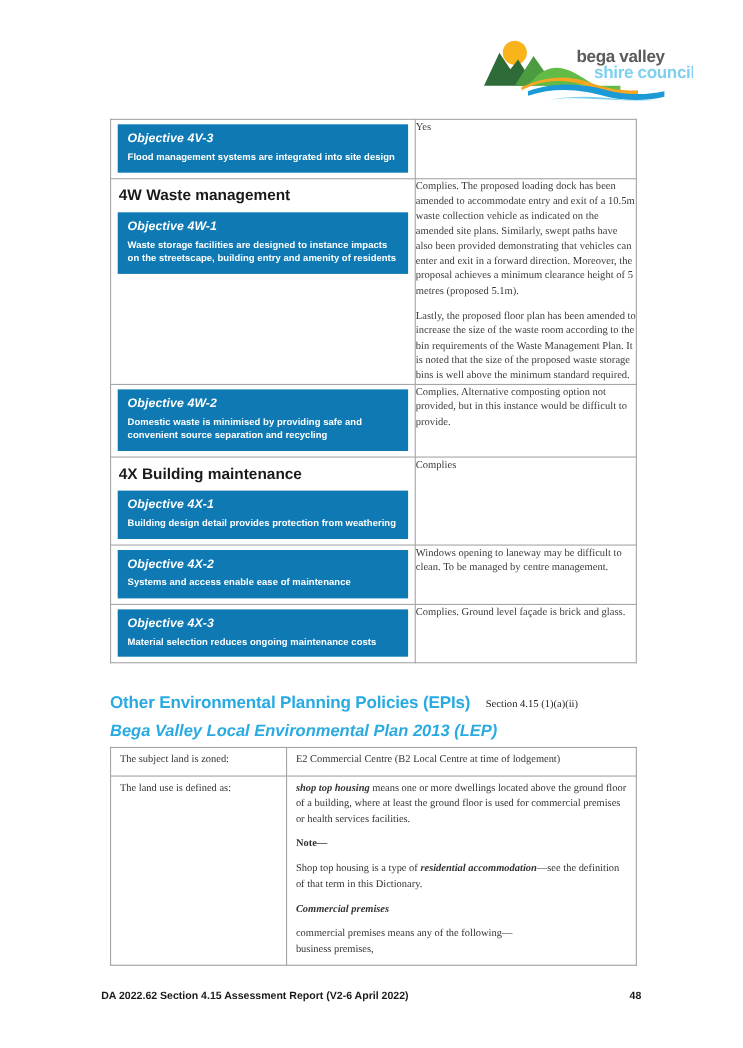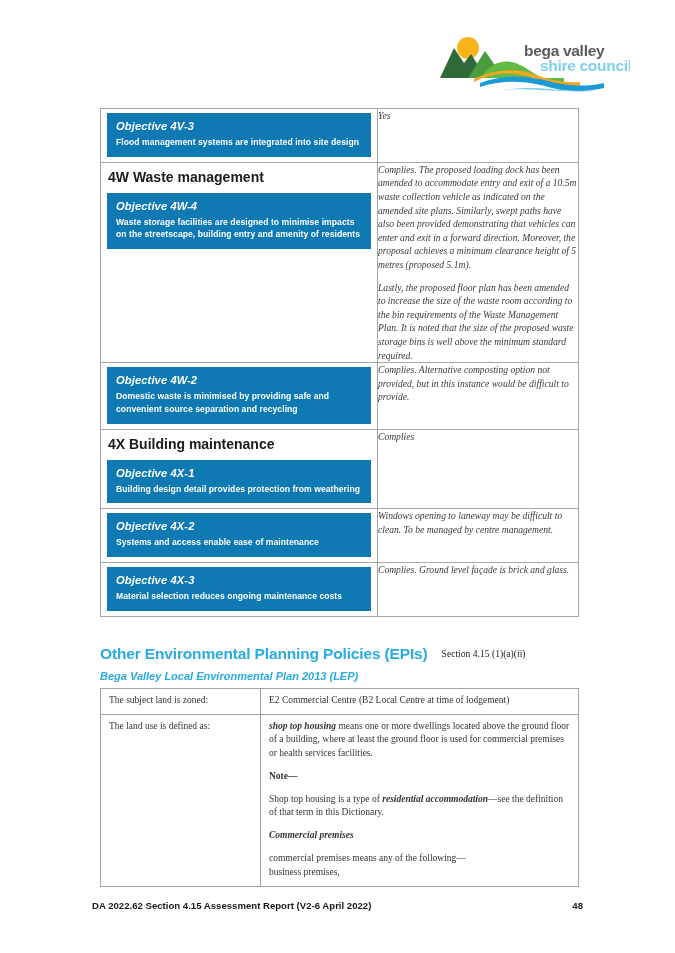--- a/index.html
+++ b/index.html
@@ -51,21 +51,21 @@
   }
   td.col-left { width: 277px; }
   td.col-right {
     width: 201px;
     padding: 5px 7px 6px 7px;
     font-size: 9.6px;
     line-height: 1.42;
     color: #3a3a3a;
     font-family: "Liberation Serif", serif;
   }
-  td.col-right p { margin: 0 0 9px 0; font-style: italic; }
+  td.col-right p { margin: 0 0 9px 0; }
   td.col-right p:last-child { margin-bottom: 0; }
 
   .section-title {
     font-size: 14px;
     font-weight: bold;
     color: #1a1a1a;
     padding: 6px 7px 4px 7px;
     font-family: "Liberation Sans", sans-serif;
   }
 
@@ -108,21 +108,21 @@
   }
   .h-section {
     font-size: 9.6px;
     color: #222;
     font-family: "Liberation Serif", serif;
     white-space: nowrap;
   }
   .h-sub {
     margin-top: 7px;
     margin-bottom: 6px;
-    font-size: 11px;
+    font-size: 15px;
     font-weight: bold;
     font-style: italic;
     color: #29ABE2;
   }
 
   
   table.lep-table {
     width: 478px;
     border-collapse: collapse;
     table-layout: fixed;
@@ -199,22 +199,22 @@
         </td>
         <td class="col-right">
           <p>Yes</p>
         </td>
       </tr>
 
       <tr>
         <td class="col-left">
           <div class="section-title">4W Waste management</div>
           <div class="obj-box">
-            <span class="obj-id">Objective 4W-4</span>
-            <span class="obj-desc">Waste storage facilities are designed to minimise impacts on the streetscape, building entry and amenity of residents</span>
+            <span class="obj-id">Objective 4W-1</span>
+            <span class="obj-desc">Waste storage facilities are designed to instance impacts on the streetscape, building entry and amenity of residents</span>
           </div>
         </td>
         <td class="col-right">
           <p>Complies. The proposed loading dock has been amended to accommodate entry and exit of a 10.5m waste collection vehicle as indicated on the amended site plans. Similarly, swept paths have also been provided demonstrating that vehicles can enter and exit in a forward direction. Moreover, the proposal achieves a minimum clearance height of 5 metres (proposed 5.1m).</p>
           <p>Lastly, the proposed floor plan has been amended to increase the size of the waste room according to the bin requirements of the Waste Management Plan. It is noted that the size of the proposed waste storage bins is well above the minimum standard required.</p>
         </td>
       </tr>
 
       <tr>
         <td class="col-left">

